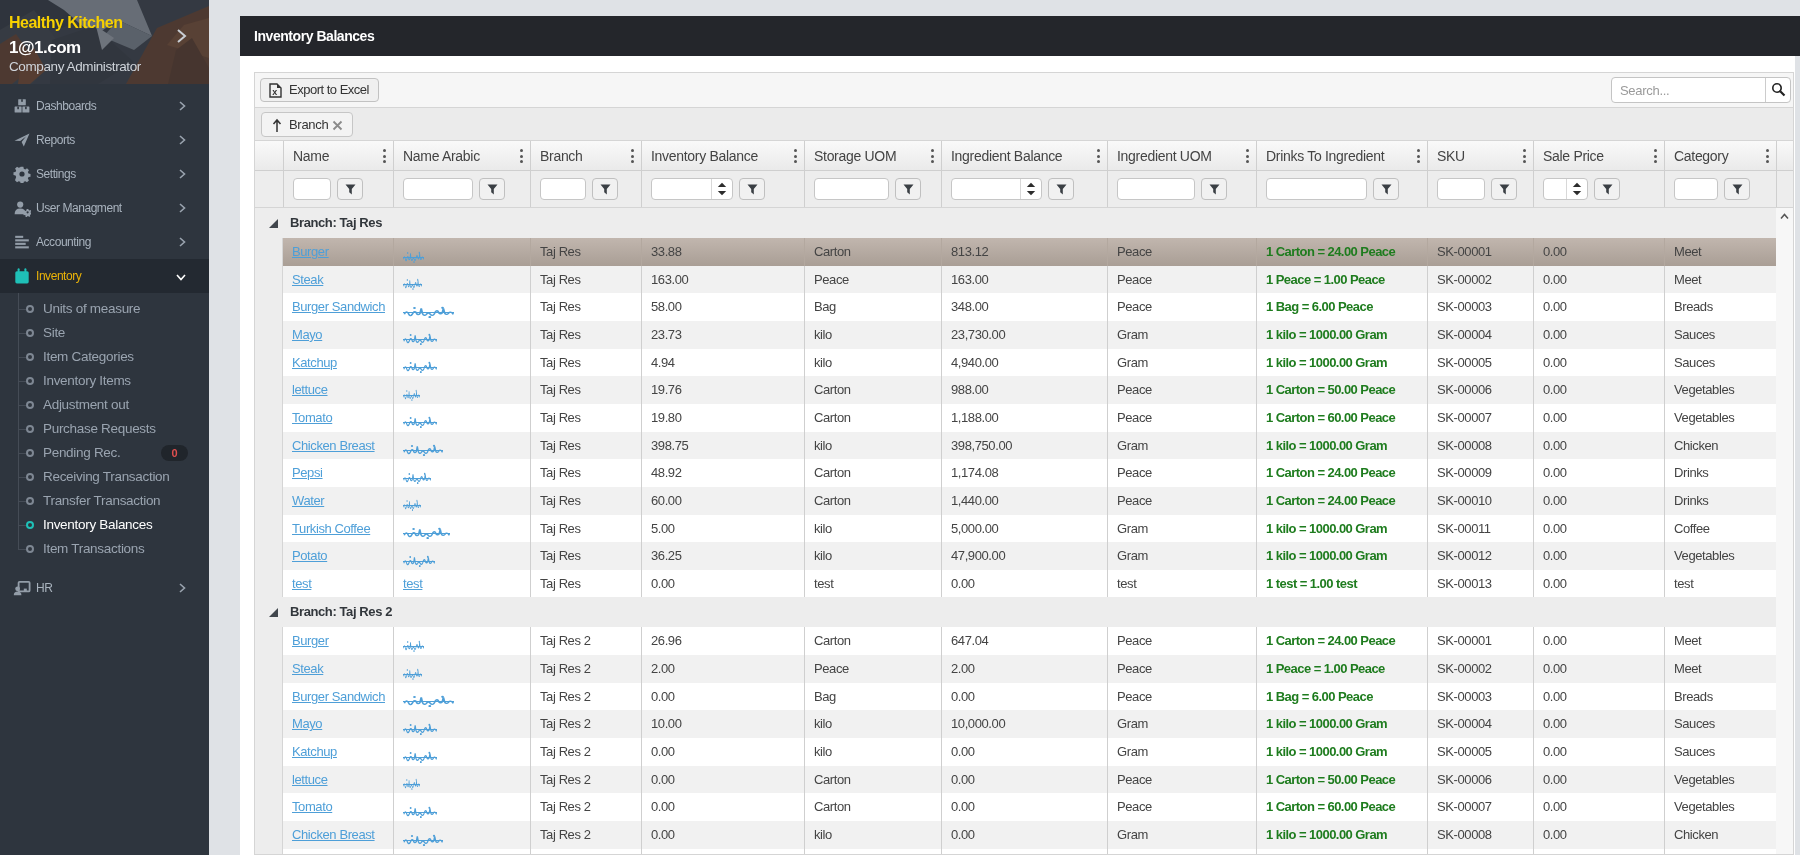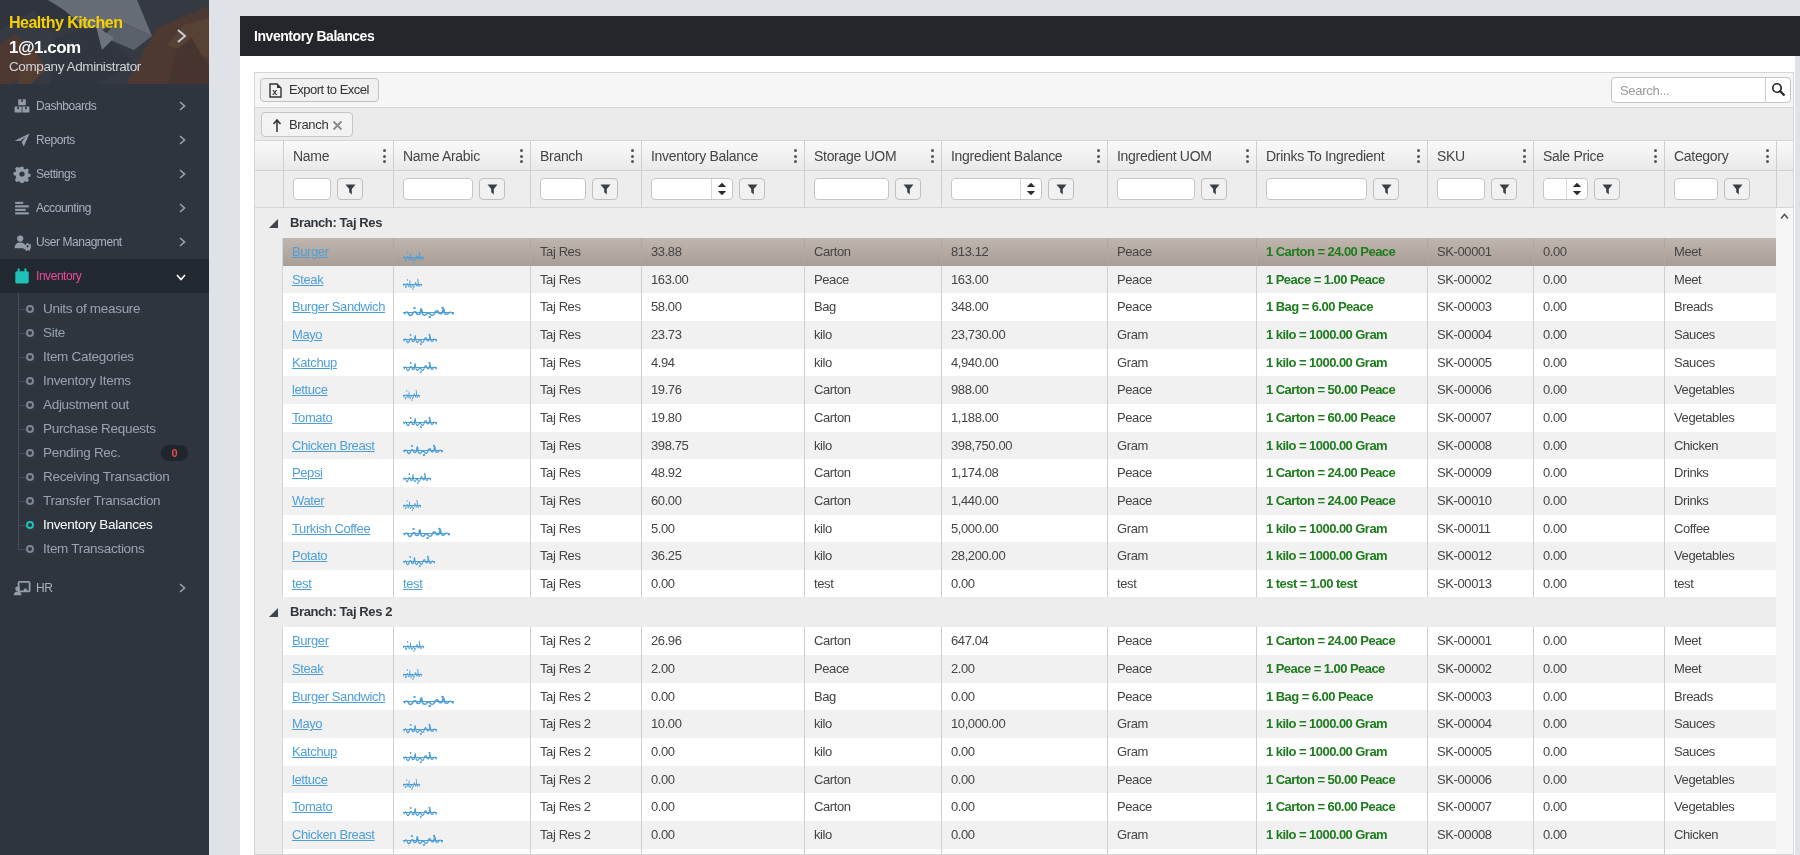--- a/index.html
+++ b/index.html
@@ -8,21 +8,21 @@
 .sbhead svg.bgimg { position:absolute; left:0; top:0; }
 .hk { position:absolute; left:9px; top:14px; font-size:16px; font-weight:bold; color:#f7d000; letter-spacing:-0.5px; }
 .em { position:absolute; left:9px; top:38px; font-size:17px; font-weight:bold; color:#fff; letter-spacing:-0.5px; }
 .ca { position:absolute; left:9px; top:59px; font-size:13.5px; color:#cfd4da; letter-spacing:-0.4px; }
 .hchev { position:absolute; right:22px; top:28px; }
 .mi { position:relative; height:34px; line-height:34px; color:#a9b3be; font-size:12px; letter-spacing:-0.45px; }
 .mi .ic { position:absolute; left:13px; top:8px; }
 .mi .mt { position:absolute; left:36px; }
 .mi .chev { position:absolute; right:22px; top:12px; left:auto; }
 .minv { background:#232931; }
-.mtw { color:#ec4899; }
+.mtw { color:#eab308; }
 .menu { position:absolute; top:89px; left:0; width:209px; }
 .sub { position:absolute; top:297px; left:0; width:209px; }
 .smi { position:relative; height:24px; line-height:24px; font-size:13.5px; letter-spacing:-0.3px; color:#9aa4b0; }
 .smi .tick { position:absolute; left:18px; top:11.5px; width:9px; height:1px; background:#454c56; }
 .smi .bullet { position:absolute; left:26px; top:8px; width:8px; height:8px; border-radius:50%; border:2px solid #7e8793; background:#2e353e; }
 .bullet.bsel { border-color:#1fc0b7; }
 .smi .st { position:absolute; left:43px; white-space:nowrap; }
 .ssel .st { color:#fff; }
 .vline { position:absolute; left:18px; top:293px; width:1px; height:256px; background:#454c56; }
 .badge { position:absolute; left:161px; top:4px; width:27px; height:16px; background:#20252b; border-radius:8px; color:#e04f4f; font-size:11px; line-height:16px; text-align:center; font-weight:bold; letter-spacing:0; }
@@ -132,41 +132,41 @@
           </g>
         </svg>
         <span class="mt">Settings</span>
         <svg class="chev" width="10" height="10" viewBox="0 0 10 10">
           <path d="M3 1 L7.5 5 L3 9" fill="none" stroke="#99a3ae" stroke-width="1.6"></path>
         </svg>
       </div>
       <div class="mi">
         <svg class="ic" width="18" height="18" viewBox="0 0 18 18">
           <g fill="#939da8">
+            <circle cx="7.2" cy="5.6" r="3.1"></circle>
+            <path d="M1.6 15.2 q0 -5.6 5.6 -5.6 q5.2 0 5.55 5.1 L12 15.2 Z"></path>
+            <path d="M13.7 10.1l1.7 0 .2 1 .9.4 1-.6.9 1.2-.8.8.2.9 1 .3-.3 1.5-1.1-.1-.5.8.4 1-1.3.7-.7-.9-1 .1-.5 1-1.4-.5.2-1.1-.8-.6-1 .3-.5-1.4 1-.5.1-1-.8-.7.9-1.2 1 .5.8-.5z"></path>
+            <circle cx="14.6" cy="13.3" r="1.1" fill="#2e353e"></circle>
+          </g>
+        </svg>
+        <span class="mt">User Managment</span>
+        <svg class="chev" width="10" height="10" viewBox="0 0 10 10">
+          <path d="M3 1 L7.5 5 L3 9" fill="none" stroke="#99a3ae" stroke-width="1.6"></path>
+        </svg>
+      </div>
+      <div class="mi">
+        <svg class="ic" width="18" height="18" viewBox="0 0 18 18">
+          <g fill="#939da8">
             <rect x="2.2" y="2.8" width="8" height="2.1"></rect>
             <rect x="2.2" y="6.3" width="13.6" height="2.1"></rect>
             <rect x="2.2" y="9.8" width="10.5" height="2.1"></rect>
             <rect x="2.2" y="13.3" width="13.6" height="2.1"></rect>
           </g>
         </svg>
         <span class="mt">Accounting</span>
-        <svg class="chev" width="10" height="10" viewBox="0 0 10 10">
-          <path d="M3 1 L7.5 5 L3 9" fill="none" stroke="#99a3ae" stroke-width="1.6"></path>
-        </svg>
-      </div>
-      <div class="mi">
-        <svg class="ic" width="18" height="18" viewBox="0 0 18 18">
-          <g fill="#939da8">
-            <circle cx="7.2" cy="5.6" r="3.1"></circle>
-            <path d="M1.6 15.2 q0 -5.6 5.6 -5.6 q5.2 0 5.55 5.1 L12 15.2 Z"></path>
-            <path d="M13.7 10.1l1.7 0 .2 1 .9.4 1-.6.9 1.2-.8.8.2.9 1 .3-.3 1.5-1.1-.1-.5.8.4 1-1.3.7-.7-.9-1 .1-.5 1-1.4-.5.2-1.1-.8-.6-1 .3-.5-1.4 1-.5.1-1-.8-.7.9-1.2 1 .5.8-.5z"></path>
-            <circle cx="14.6" cy="13.3" r="1.1" fill="#2e353e"></circle>
-          </g>
-        </svg>
-        <span class="mt">User Managment</span>
         <svg class="chev" width="10" height="10" viewBox="0 0 10 10">
           <path d="M3 1 L7.5 5 L3 9" fill="none" stroke="#99a3ae" stroke-width="1.6"></path>
         </svg>
       </div>
       <div class="mi minv">
         <svg class="ic" width="18" height="18" viewBox="0 0 18 18">
           <g fill="#1fc0b7">
             <rect x="4.6" y="1.3" width="2" height="4" rx="1"></rect>
             <rect x="11.4" y="1.3" width="2" height="4" rx="1"></rect>
             <rect x="2.3" y="4.2" width="13.4" height="12.2" rx="1.6"></rect>
@@ -478,21 +478,21 @@
         <div class="c" style="left:28px;width:110px"><a class="lnk">Potato</a></div>
         <div class="c bl" style="left:138px;width:137px"><span class="ar" style="width:32px"><svg width="32" height="12" viewBox="0 0 40 12" preserveAspectRatio="none">
               <path d="M1 8.3 c1.2 -3.2 2.6 -3.2 3.4 -0.4 c0.6 2 1.8 2.3 2.6 0.8 l1 -2 c0.8 -1.6 2 -1.4 2.5 0.3 c0.5 1.8 1.8 2.1 2.8 0.6 l1 -5.2 l1 5.2 c0.6 2 2 2.2 3 0.7 c1 -1.7 2.2 -1.7 3.2 0 c0.9 1.6 2.2 1.4 3 -0.3 l0.8 -2 c0.8 -1.8 2 -1.6 2.6 0.2 c0.6 1.9 1.9 2.1 2.9 0.6 l0.9 -4.5 l0.9 4.5 c0.6 1.9 2 2 3 0.5 c1 -1.6 2.3 -1.5 3.4 0.2 L39.5 8.3" fill="none" stroke="#4e9fd8" stroke-width="1.4"></path>
               <circle cx="9" cy="2" r="1.1" fill="#4e9fd8"></circle>
               <circle cx="21" cy="11" r="1.1" fill="#4e9fd8"></circle>
               <circle cx="31" cy="1.8" r="1.1" fill="#4e9fd8"></circle>
             </svg></span></div>
         <div class="c bl" style="left:275px;width:111px">Taj Res</div>
         <div class="c bl" style="left:386px;width:163px">36.25</div>
         <div class="c bl" style="left:549px;width:137px">kilo</div>
-        <div class="c bl" style="left:686px;width:166px">28,200.00</div>
+        <div class="c bl" style="left:686px;width:166px">47,900.00</div>
         <div class="c bl" style="left:852px;width:149px">Gram</div>
         <div class="c bl" style="left:1001px;width:171px"><span class="grn">1 kilo = 1000.00 Gram</span></div>
         <div class="c bl" style="left:1172px;width:106px">SK-00012</div>
         <div class="c bl" style="left:1278px;width:131px">0.00</div>
         <div class="c bl" style="left:1409px;width:112px">Vegetables</div>
       </div>
       <div class="grow" style="top:496.80px;height:27.65px">
         <div class="c gcell" style="left:0;width:28px"></div>
         <div class="c" style="left:28px;width:110px"><a class="lnk">test</a></div>
         <div class="c bl" style="left:138px;width:137px"><a class="lnk">test</a></div>

